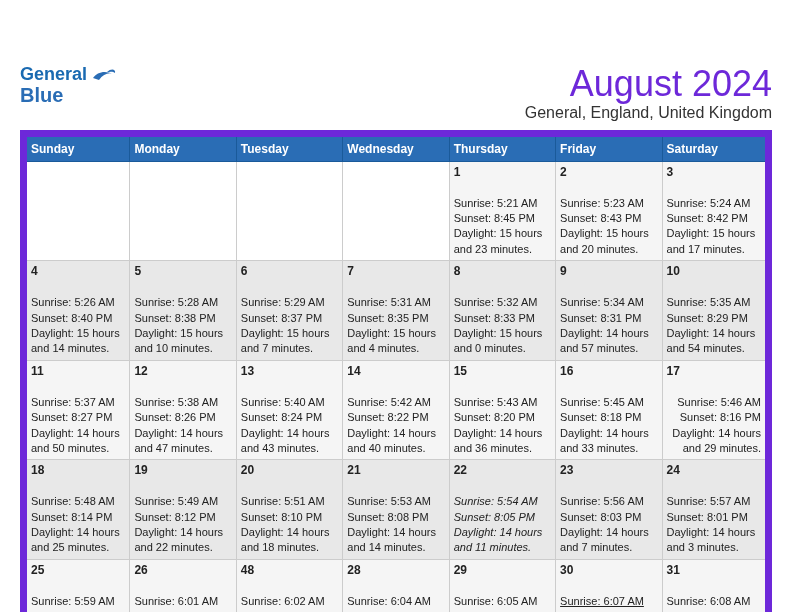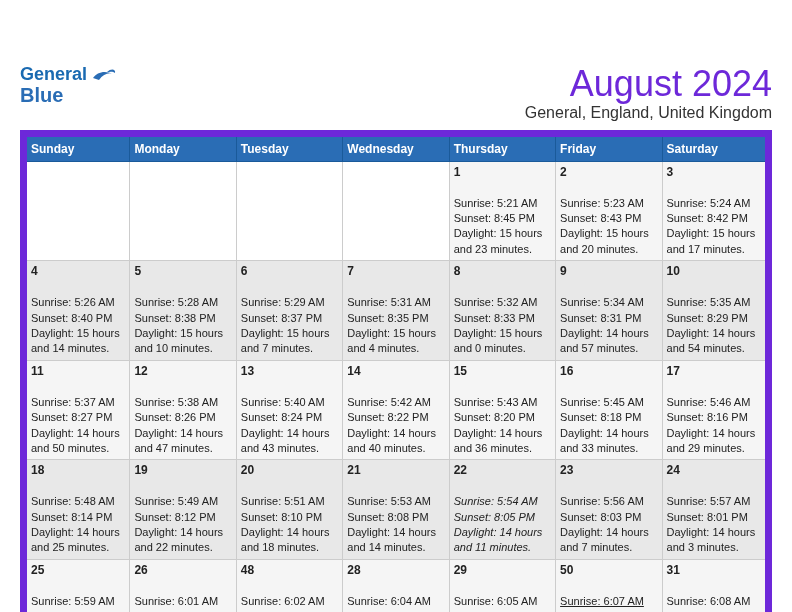--- a/index.html
+++ b/index.html
@@ -265,21 +265,21 @@
           </td>
           <td>
             <span class="day-num">16</span>
             <div class="day-info" style="white-space: pre-line;">Sunrise: 5:45 AM
 Sunset: 8:18 PM
 Daylight: 14 hours
 and 33 minutes.</div>
           </td>
           <td>
             <span class="day-num">17</span>
-            <div class="day-info" style="white-space: pre-line;">Sunrise: 5:46 AM
+            <div class="day-info" style="white-space: pre-line; text-align: right;">Sunrise: 5:46 AM
 Sunset: 8:16 PM
 Daylight: 14 hours
 and 29 minutes.</div>
           </td>
         </tr>
         <tr>
           <td>
             <span class="day-num">18</span>
             <div class="day-info" style="white-space: pre-line;">Sunrise: 5:48 AM
 Sunset: 8:14 PM
@@ -359,21 +359,21 @@
 and 48 minutes.</div>
           </td>
           <td>
             <span class="day-num">29</span>
             <div class="day-info" style="white-space: pre-line;">Sunrise: 6:05 AM
 Sunset: 7:50 PM
 Daylight: 13 hours
 and 45 minutes.</div>
           </td>
           <td>
-            <span class="day-num">50</span>
+            <span class="day-num">30</span>
             <div class="day-info" style="white-space: pre-line; text-decoration: underline;">Sunrise: 6:07 AM
 Sunset: 7:48 PM
 Daylight: 13 hours
 and 41 minutes.</div>
           </td>
           <td>
             <span class="day-num">31</span>
             <div class="day-info" style="white-space: pre-line;">Sunrise: 6:08 AM
 Sunset: 7:46 PM
 Daylight: 13 hours

